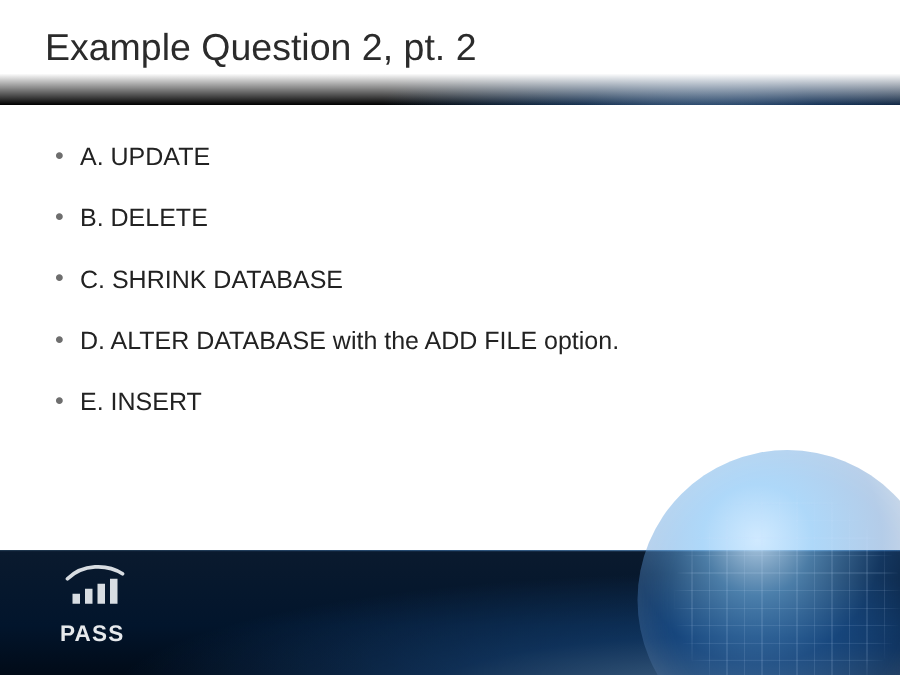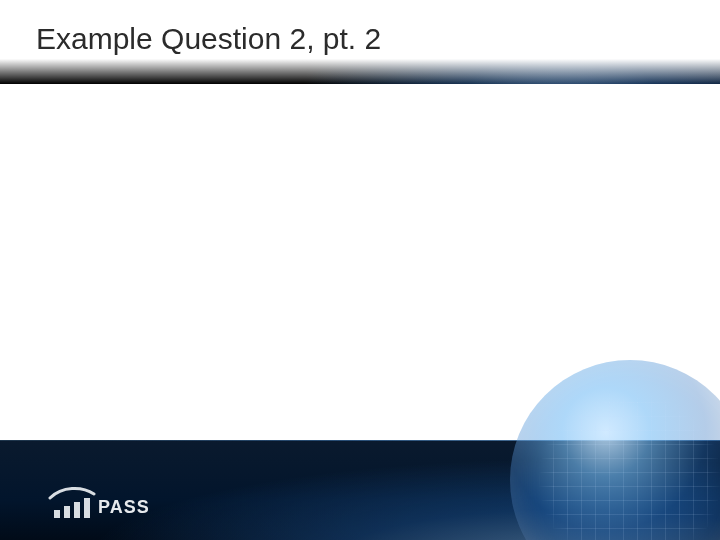--- a/index.html
+++ b/index.html
@@ -107,21 +107,22 @@
     position: absolute;
     left: 48px;
     bottom: 22px;
     display: flex;
     align-items: center;
     gap: 18px;
   }
   .pass-logo {
     display: flex;
     align-items: flex-end;
-    gap: 2px;
+    gap: 14px;
+    flex-direction: column;
   }
   .pass-mark {
     position: relative;
     width: 48px;
     height: 34px;
   }
   .pass-mark .swoosh {
     position: absolute;
     left: 0; top: 0;
     width: 48px; height: 18px;
@@ -157,20 +158,29 @@
 </head>
 <body>
 
 <div class="slide">
   <div class="bg-glow"></div>
   <div class="content-white"></div>
   <div class="title-strip"></div>
 
   <h1 class="title">Example Question 2, pt. 2</h1>
 
+  <div class="content">
+    <ul class="options">
+      <li>A.  UPDATE</li>
+      <li>B.  DELETE</li>
+      <li>C.  SHRINK DATABASE</li>
+      <li>D.  ALTER DATABASE with the ADD FILE option.</li>
+      <li>E.  INSERT</li>
+    </ul>
+  </div>
 
   <div class="footer">
     <div class="footer-globe"></div>
     <div class="footer-inner">
       <div class="pass-logo">
         <div class="pass-mark">
           <svg class="swoosh" viewBox="0 0 48 18">
             <path d="M2 14 C 14 2, 34 2, 46 10" stroke="#d8dde2" stroke-width="3" fill="none" stroke-linecap="round"></path>
           </svg>
           <div class="bars">

